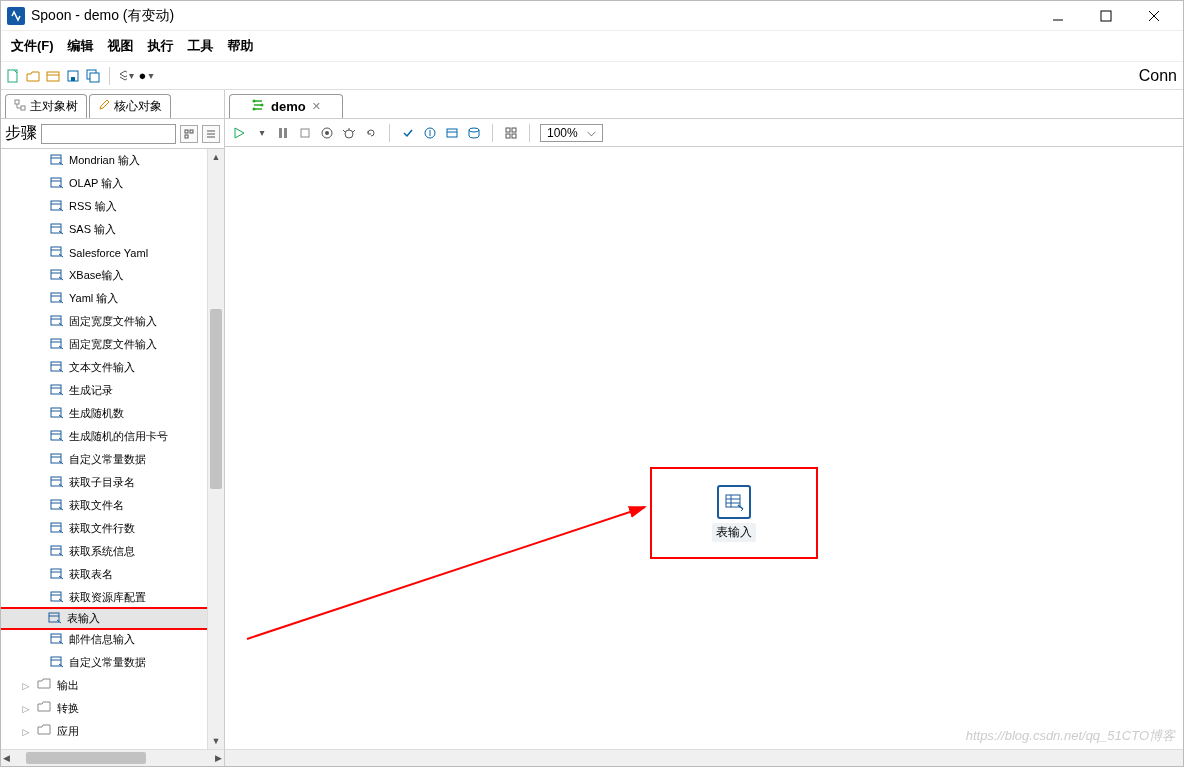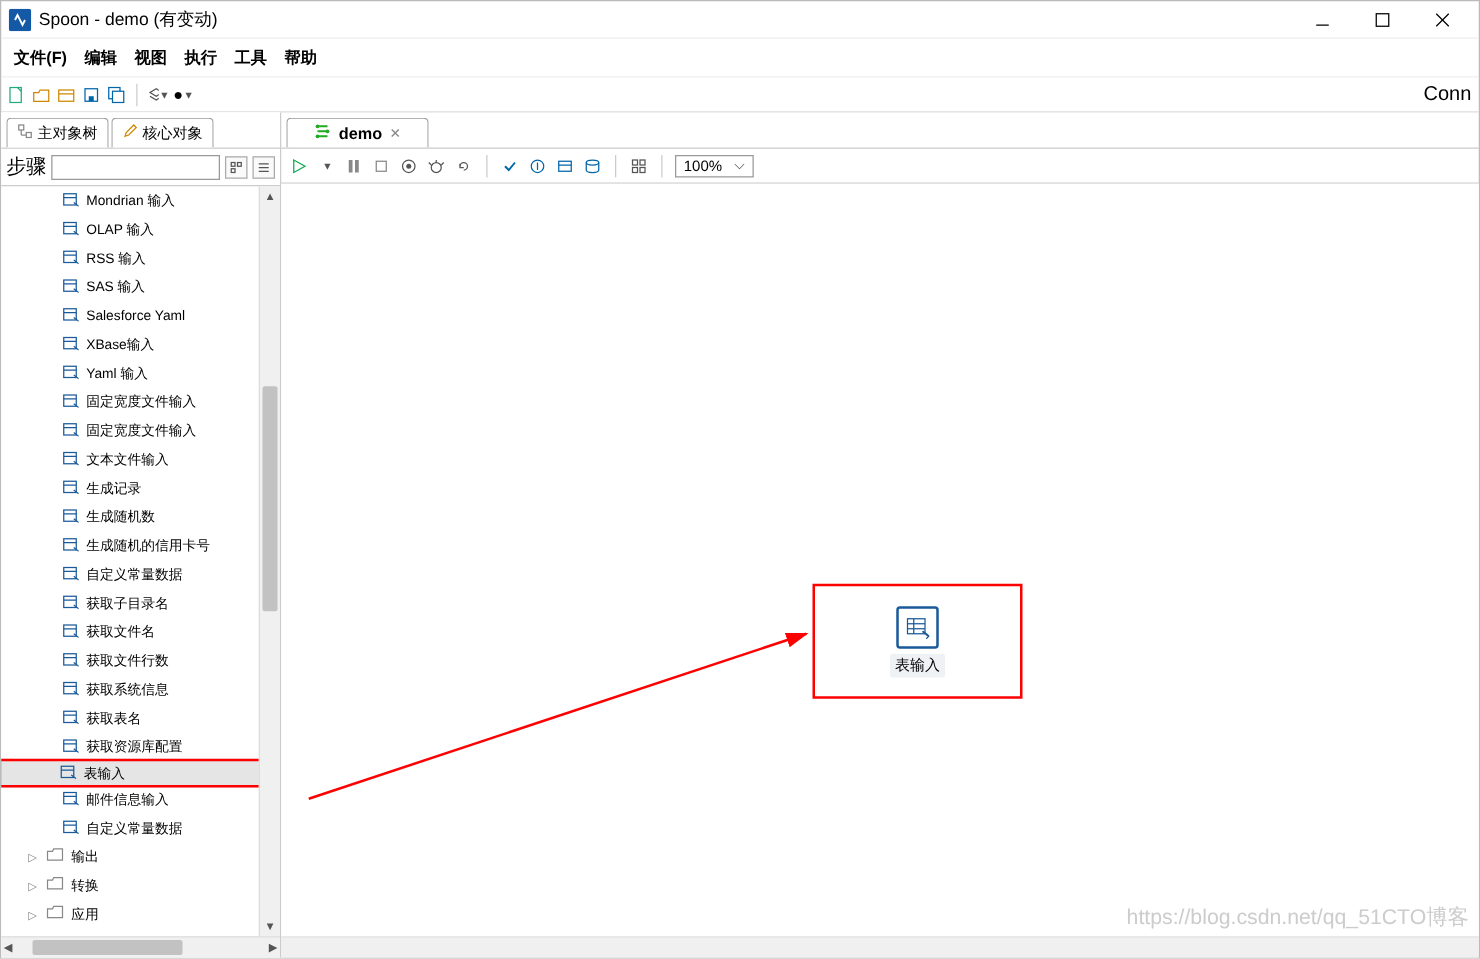--- a/index.html
+++ b/index.html
@@ -50,21 +50,21 @@
   .canvas-toolbar { display:flex; align-items:center; gap:6px; padding:2px 6px; border-bottom:1px solid #ccc; height:28px;}
   .ctb { width:16px; height:16px; display:inline-flex; align-items:center; justify-content:center;}
   .zoom-select { border:1px solid #999; padding:1px 24px 1px 6px; font-size:12px; position:relative; background:#fff;}
   .zoom-select::after { content:"⌵"; position:absolute; right:6px; top:1px; font-size:11px; color:#555;}
   .canvas { flex:1; position:relative; background:#fff; overflow:hidden;}
   .step-node-wrap { position:absolute; left:425px; top:320px; width:168px; height:92px; border:2px solid #ff0000; display:flex; flex-direction:column; align-items:center; justify-content:center;}
   .step-node { display:flex; flex-direction:column; align-items:center; gap:4px;}
   .step-icon-box { width:34px; height:34px; border:2px solid #1a5a9b; border-radius:3px; display:flex; align-items:center; justify-content:center; background:#fff;}
   .step-label { font-size:12px; background:#eef2f5; padding:1px 4px; border-radius:2px;}
   .arrow-svg { position:absolute; pointer-events:none;}
-  .watermark { position:absolute; right:8px; bottom:4px; font-size:17px; color:#ccc; }
+  .watermark { position:absolute; right:8px; bottom:4px; font-size:13px; color:#ccc; font-style:italic;}
   .hscroll-canvas { height:17px; border-top:1px solid #ddd; background:#f0f0f0;}
   .folder-exp { font-size:9px; color:#888; width:10px; display:inline-block; text-align:center;}
   .ft { font-size: 11px; }
 </style>
 </head>
 <body>
 
 <div class="window">
 
   <div class="titlebar">

